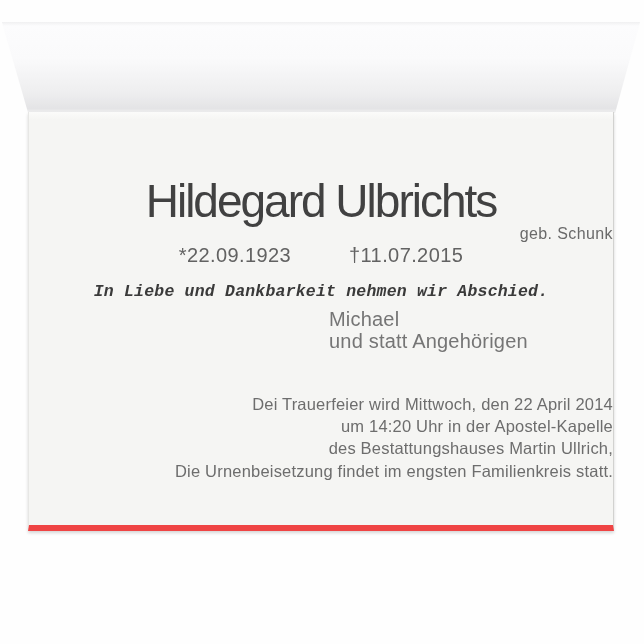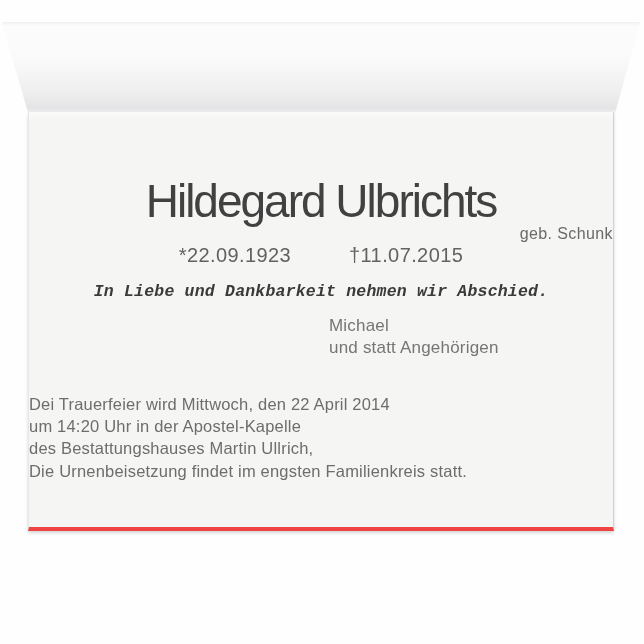--- a/index.html
+++ b/index.html
@@ -40,21 +40,21 @@
   .card {
     position: absolute;
     left: 28px;
     top: 112px;
     width: 586px;
     height: 419px;
     box-sizing: border-box;
     background: #f5f5f3;
     border-left: 1px solid #e7e7e5;
     border-right: 1px solid #d2d2d0;
-    border-bottom: 4px solid #ef4444;
+    border-bottom: 6px solid #ef4444;
     box-shadow: 0 2px 3px rgba(0,0,0,0.16);
   }
   .card::before {
     content: "";
     position: absolute;
     top: 0; left: 0; right: 0;
     height: 8px;
     background: linear-gradient(#fbfbfa, rgba(251,251,250,0));
     pointer-events: none;
   }
@@ -92,32 +92,32 @@
     text-align: center;
     font-family: Liberation Mono, monospace;
     font-style: italic;
     font-weight: 700;
     font-size: 16.5px;
     line-height: 20px;
     letter-spacing: 0.2px;
     color: #3a3a3a;
   }
   .mourners {
-    top: 203px;
+    top: 196px;
     left: 300px;
     right: auto;
-    font-size: 17px;
+    font-size: 20px;
     line-height: 22.4px;
     letter-spacing: 0.2px;
     color: #757575;
     text-align: left;
   }
   .announcement {
     top: 281px;
-    text-align: left;
+    text-align: right;
     font-size: 16.5px;
     line-height: 22.2px;
     letter-spacing: 0.2px;
     color: #6d6d6d;
   }
 </style>
 </head>
 <body>
 
 <div class="stage">

